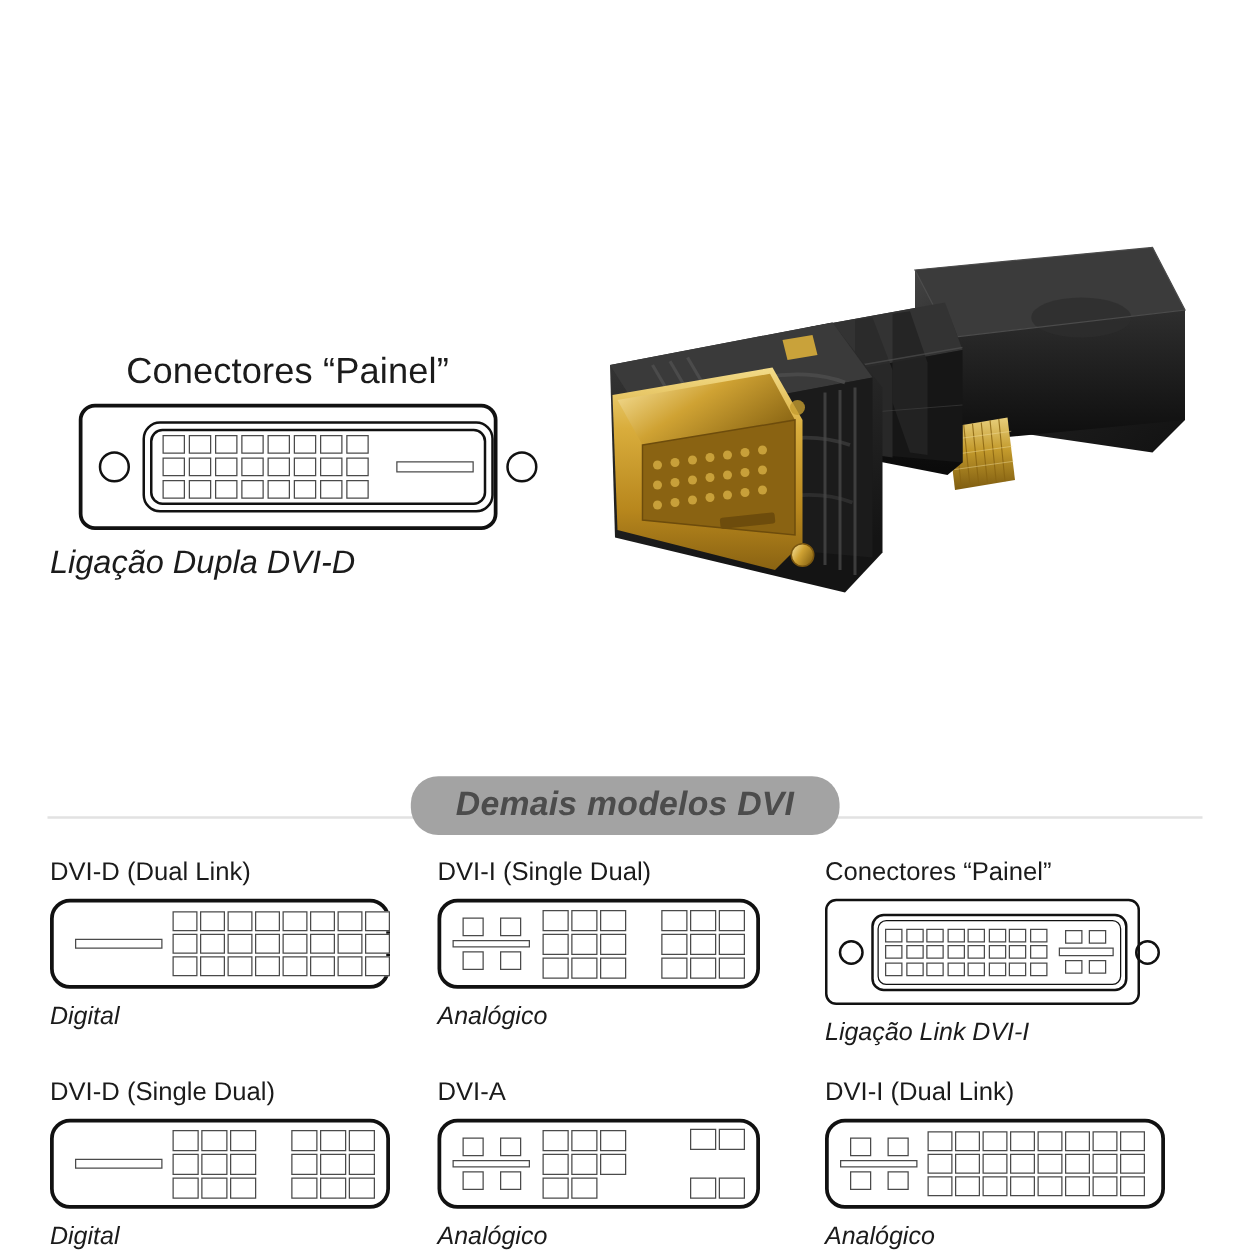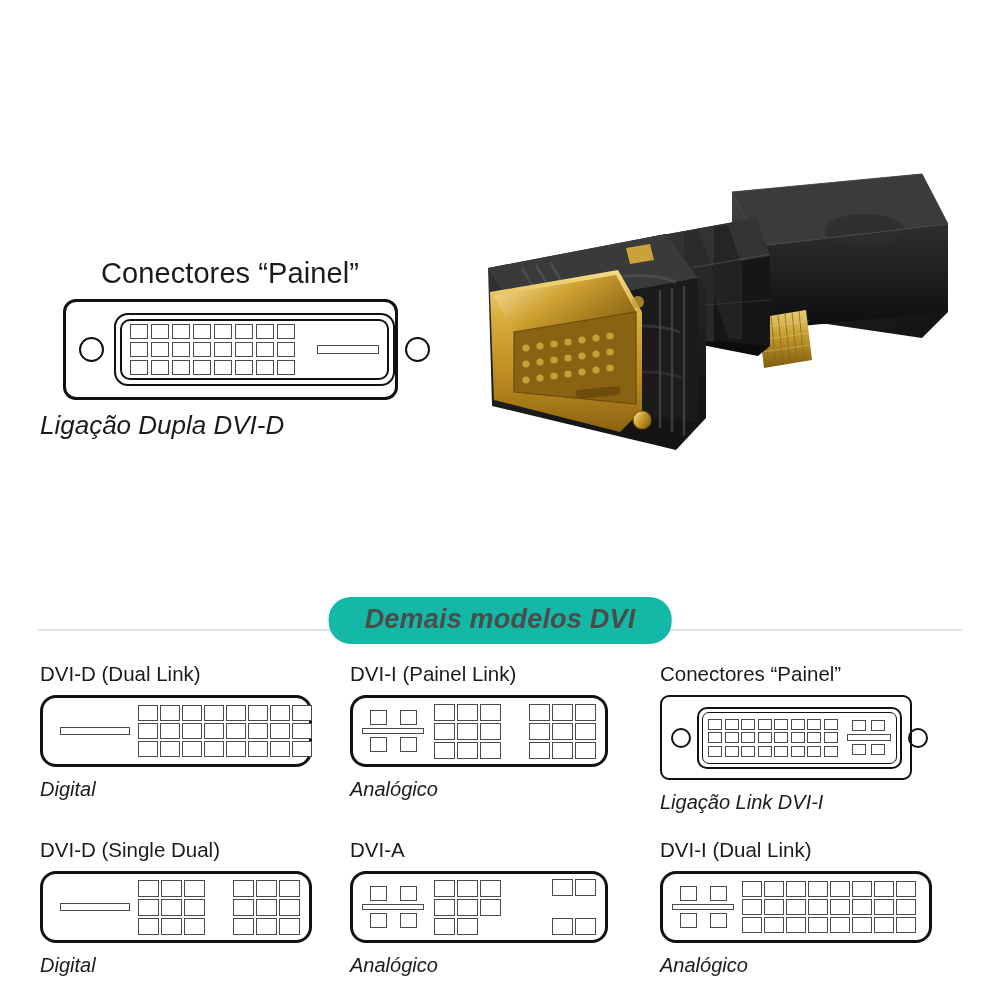--- a/index.html
+++ b/index.html
@@ -3,21 +3,21 @@
 <meta charset="utf-8">
 <style>
   * { box-sizing: border-box; }
   html, body {
     margin: 0; padding: 0;
     width: 1000px; height: 1000px;
     background: #ffffff;
     font-family: "Liberation Sans", sans-serif;
     overflow: hidden;
   }
-  #root { position: relative; width: 1000px; height: 760px; background:#fff; }
+  #root { position: relative; width: 1000px; height: 760px; background:#fff;margin-top:24px; }
 
   
   .hero-diagram {
     position: absolute;
     left: 40px; top: 258px;
     width: 380px;
   }
   .hero-title {
     font-size: 29px;
     color: #1b1b1b;
@@ -95,21 +95,21 @@
   .section-rule {
     position: absolute;
     left: 38px; top: 629px;
     width: 924px; height: 2px;
     background: #e2e2e2;
   }
   .section-pill {
     position: absolute;
     left: 50%; top: 597px;
     transform: translateX(-50%);
-    background: #14b8a6;
+    background: #a3a3a3;
     color: #4c4c4c;
     border-radius: 22px;
     padding: 7px 36px 9px;
     font-size: 27px;
     font-style: italic;
     font-weight: bold;
     white-space: nowrap;
     letter-spacing: .2px;
   }
 
@@ -470,21 +470,21 @@
             <div class="pin"></div>
             <div class="pin"></div>
             <div class="pin"></div>
             <div class="pin"></div>
         </div>
       </div>
       <div class="card-caption">Digital</div>
     </div>
 
     <div class="card">
-      <div class="card-title">DVI-I (Painel Link)</div>
+      <div class="card-title">DVI-I (Single Dual)</div>
       <div class="plug-shell plug-w-mid">
         <div class="analog-cross">
           <div class="analog-row">
             <div class="pin ac-pin"></div>
               <div class="pin ac-pin"></div>
           </div>
           <div class="blade ac-blade"></div>
           <div class="analog-row">
             <div class="pin ac-pin"></div>
               <div class="pin ac-pin"></div>

